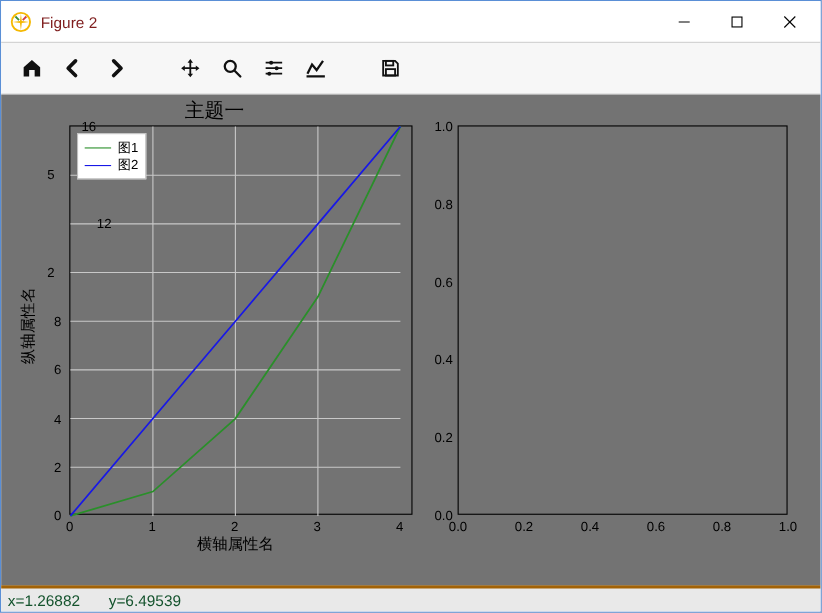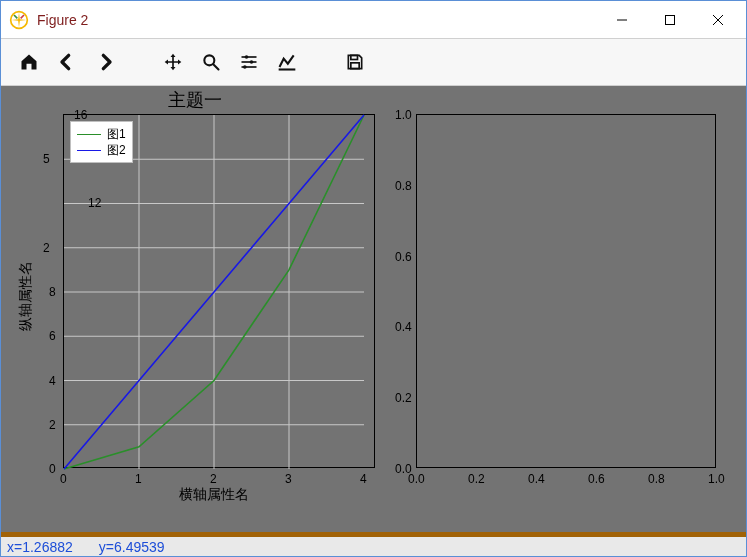--- a/index.html
+++ b/index.html
@@ -55,23 +55,23 @@
   .tbtn svg { width: 20px; height: 20px; }
   .tsep2 { width: 28px; }
   .canvas {
     position: relative;
     height: 446px;
     background: #737373;
   }
   .statusbar {
     height: 24px;
     background: #e9e9e9;
-    border-top: 5px solid #a16207;
-    font-size: 14px;
-    color: #1d4ed8;
+    border-top: 3px solid #a16207;
+    font-size: 14px;
+    color: #14532d;
     display: flex;
     align-items: center;
     padding: 0 6px;
     gap: 26px;
   }
   
   .plot-title {
     position: absolute;
     top: 2px;
     font-size: 18px;

